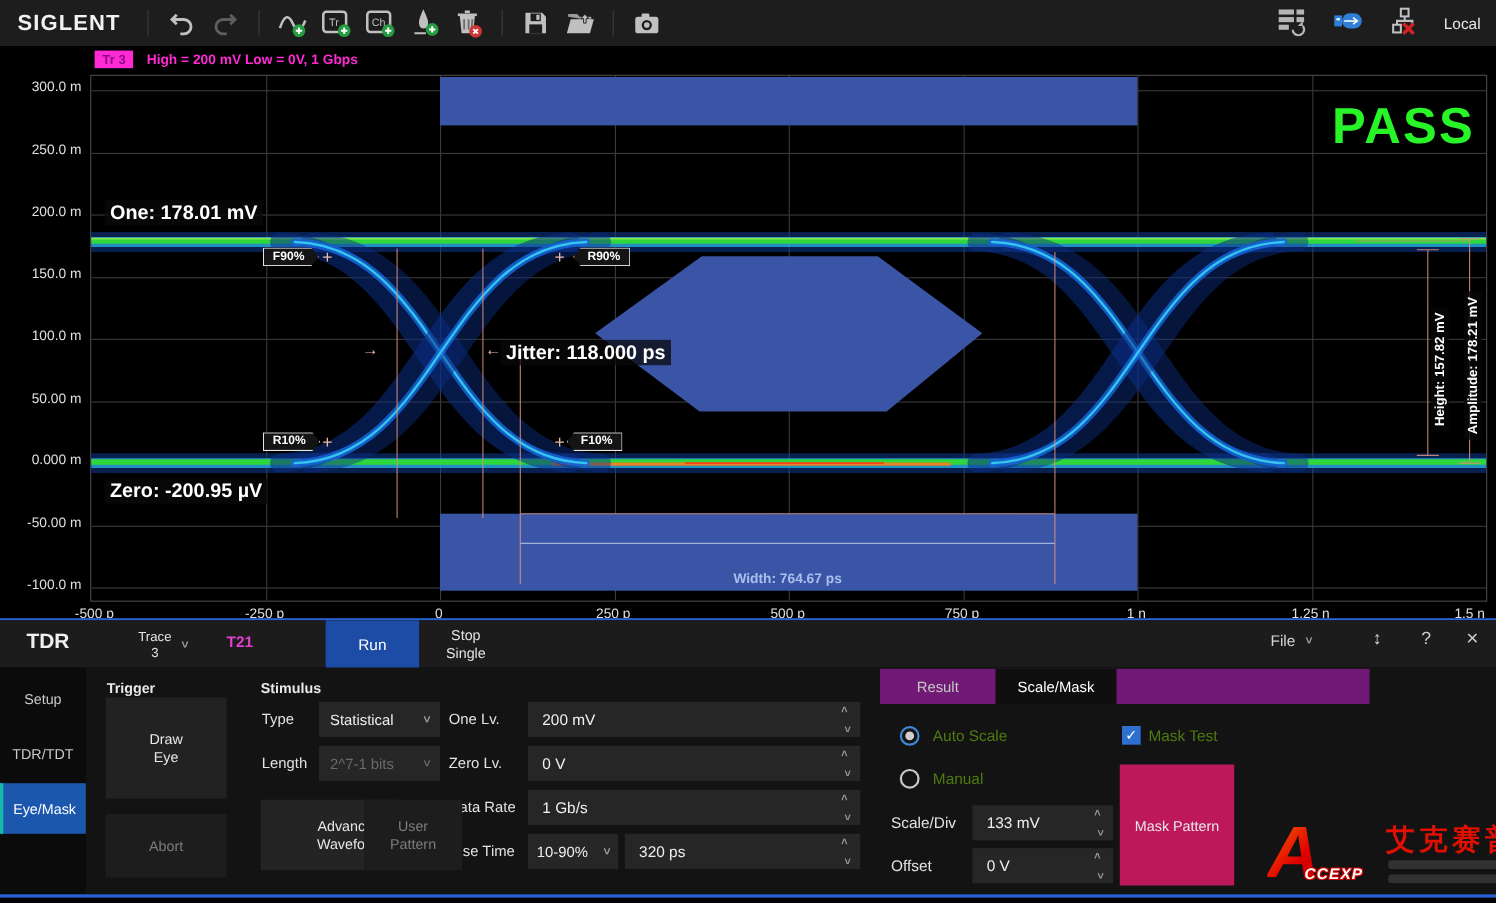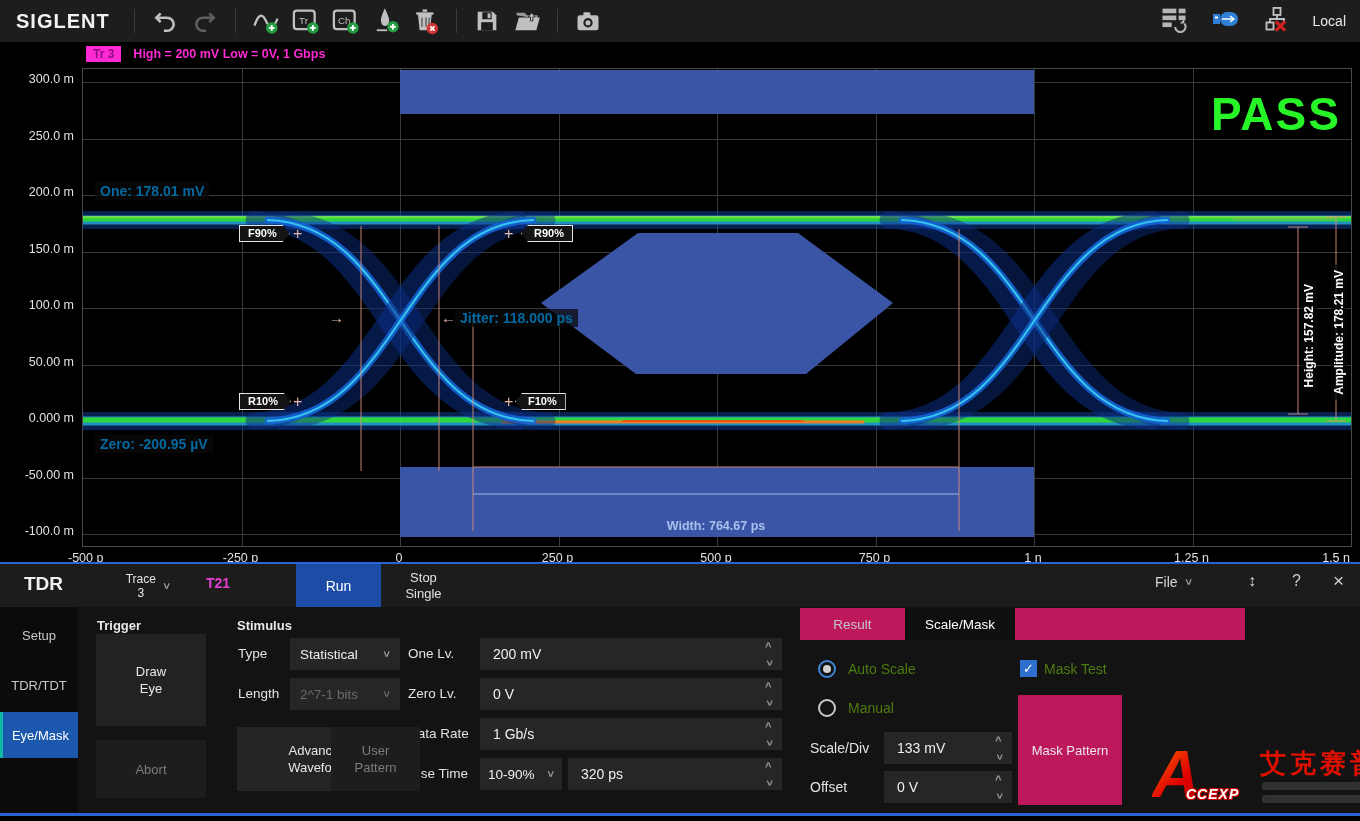--- a/index.html
+++ b/index.html
@@ -20,21 +20,21 @@
   #scope{position:absolute;left:0;top:42px;width:1360px;height:520px;background:#000;overflow:hidden;}
   #traceinfo{position:absolute;left:86px;top:4px;display:flex;align-items:center;font-size:12.5px;}
   #trbadge{background:var(--magenta);color:#8f0b86;font-weight:700;padding:1px 7px;font-size:12px;}
   #trtext{color:var(--magenta);margin-left:12px;font-weight:600;}
   #plot{position:absolute;left:82px;top:26px;width:1268px;height:477px;background:#000;border:1px solid #4a4a4a;}
   .gv{position:absolute;top:0;bottom:0;width:1px;background:#3a3a3a;}
   .gh{position:absolute;left:0;right:0;height:1px;background:#3a3a3a;}
   #eyesvg{position:absolute;left:0;top:0;}
   .ytick{position:absolute;left:4px;width:70px;text-align:right;font-size:12.5px;color:#e0e0e0;}
   .xtick{position:absolute;top:509px;width:90px;text-align:center;font-size:12.5px;color:#e0e0e0;}
-  .anno{position:absolute;color:#0369a1;font-size:14px;font-weight:600;background:rgba(10,10,10,.75);padding:1px 5px;white-space:nowrap;}
+  .anno{position:absolute;color:#ffffff;font-size:18px;font-weight:600;background:rgba(10,10,10,.75);padding:1px 5px;white-space:nowrap;}
   .anno-width{position:absolute;color:#a9c0ee;font-size:12.5px;font-weight:600;white-space:nowrap;}
   .vlabel{position:absolute;color:#fff;font-size:12px;font-weight:600;background:rgba(8,8,8,.8);padding:5px 1px;
           writing-mode:vertical-rl;transform:rotate(180deg);white-space:nowrap;}
   .pass{position:absolute;left:1128px;top:18px;font-size:46px;font-weight:700;color:var(--pass);letter-spacing:2px;}
   .tag{position:absolute;background:#141414;border:1px solid #e6e6e6;color:#fff;font-size:11px;font-weight:600;
        padding:1px 8px;line-height:13px;}
   .tag.pr{clip-path:polygon(0 0,calc(100% - 7px) 0,100% 50%,calc(100% - 7px) 100%,0 100%);padding-right:12px;}
   .tag.pl{clip-path:polygon(7px 0,100% 0,100% 100%,7px 100%,0 50%);padding-left:12px;}
 
   
@@ -67,21 +67,21 @@
   .dd.disabled .val,.dd.disabled .chev{color:#6b6b6b;}
   .flabel{position:absolute;font-size:13.5px;color:#e2e2e2;}
   .gtitle{position:absolute;font-size:13px;font-weight:700;color:#e8e8e8;}
   .pbtn{position:absolute;background:#222;color:#e8e8e8;font-size:13px;line-height:17px;display:flex;align-items:center;justify-content:center;text-align:center;white-space:pre-line;cursor:pointer;}
   .pbtn.off{color:#7c7c7c;background:#1d1d1d;}
 
   #sidebar{position:absolute;left:0;top:45px;width:78px;height:206px;background:#0b0b0b;}
   .stab{position:absolute;left:0;width:78px;height:46px;display:flex;align-items:center;justify-content:center;font-size:13px;color:#c9c9c9;cursor:pointer;}
   .stab.active{background:#1b57ad;color:#fff;border-left:3px solid #14b8a6;width:75px;}
 
-  .rtabs{position:absolute;left:800px;top:1px;width:445px;height:32px;background:#be185d;}
+  .rtabs{position:absolute;left:800px;top:1px;width:445px;height:32px;background:#701a75;}
   .rtab{position:absolute;top:0;height:32px;display:flex;align-items:center;justify-content:center;font-size:13.5px;color:#c6c6c6;cursor:pointer;}
   .rtab.active{background:#0f0f0f;color:#fff;}
 
   .radio{position:absolute;width:14px;height:14px;border-radius:50%;border:2px solid #c9c9c9;cursor:pointer;}
   .radio.sel{border-color:#3f86d6;}
   .radio.sel::after{content:"";position:absolute;left:3px;top:3px;width:8px;height:8px;border-radius:50%;background:#cfcfcf;}
   .rlabel{position:absolute;font-size:14px;color:#4d7c0f;}
   .checkbox{position:absolute;width:17px;height:17px;background:#2f6fd0;color:#fff;font-size:13px;line-height:17px;text-align:center;cursor:pointer;}
 
   

